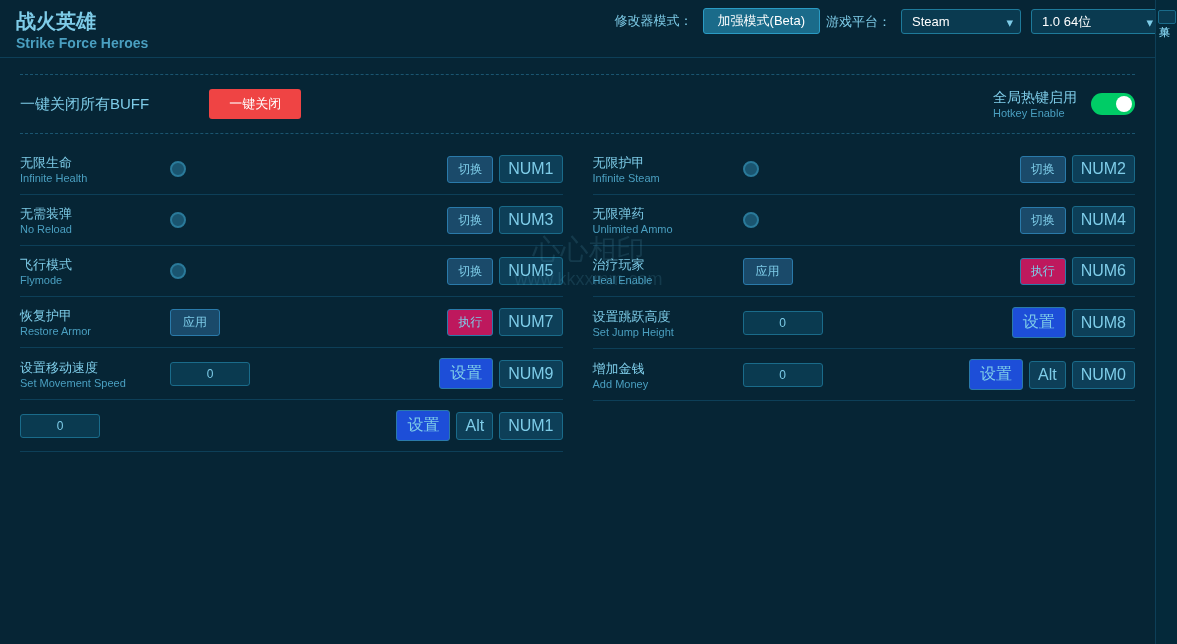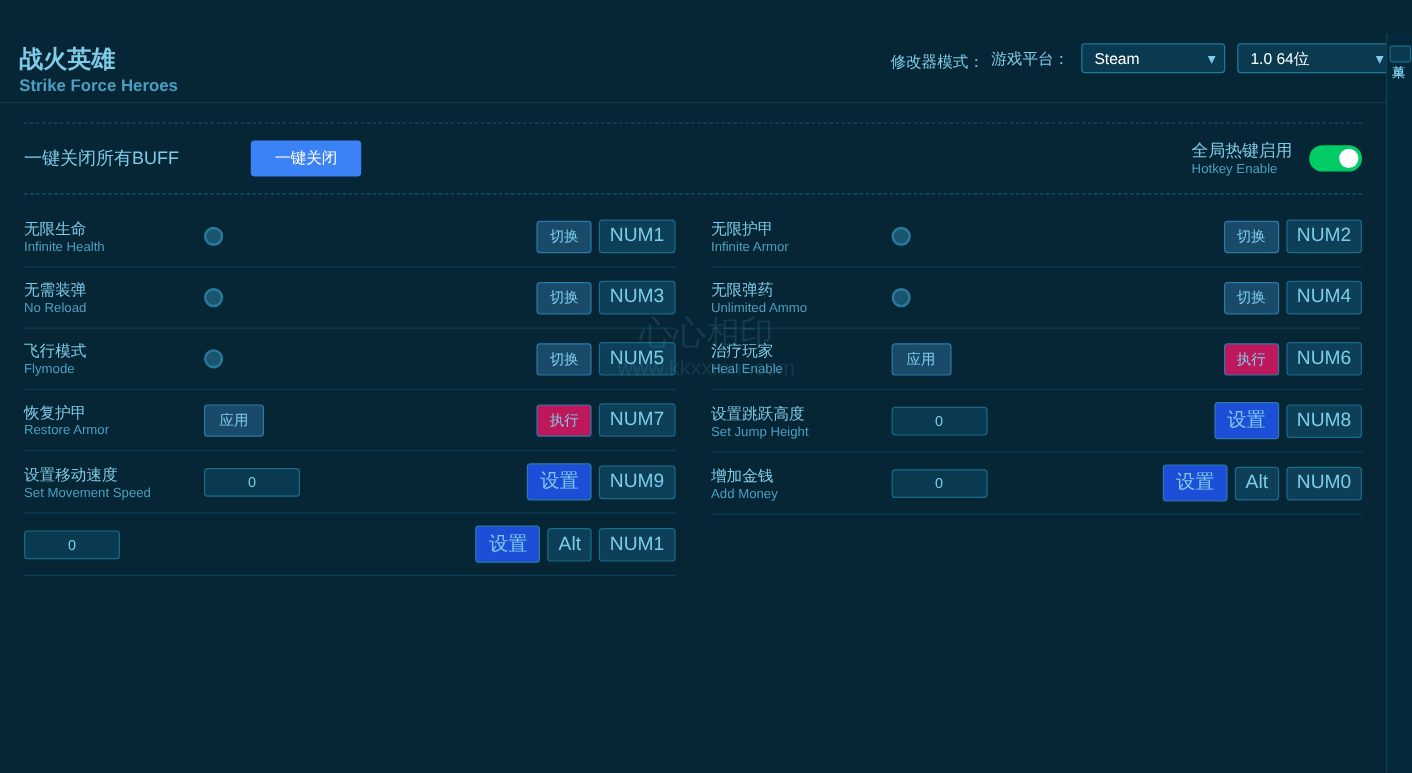--- a/index.html
+++ b/index.html
@@ -12,21 +12,20 @@
       height: 644px;
       overflow: hidden;
       position: relative;
     }
 
     .app-container {
       width: 1177px;
       height: 520px;
       background: #062535;
       position: relative;
-      margin-top: 28px;
     }
 
     
     .header {
       padding: 8px 16px 6px 16px;
       border-bottom: 1px solid #0d3f58;
       display: flex;
       justify-content: space-between;
       align-items: flex-start;
     }
@@ -180,21 +179,21 @@
       align-items: center;
       gap: 60px;
     }
 
     .all-buffs-label {
       font-size: 15px;
       color: #7ecce8;
     }
 
     .btn-close-all {
-      background: #3b82f6;
+      background: #ef4444;
       color: #fff;
       border: none;
       padding: 6px 20px;
       border-radius: 3px;
       font-size: 13px;
       cursor: pointer;
     }
 
     .all-buffs-right {
       display: flex;
@@ -368,20 +367,21 @@
 <div class="app-container">
 
   <div class="header">
     <div class="title-block">
       <span class="title-cn">战火英雄</span>
       <span class="title-en">Strike Force Heroes</span>
     </div>
     <div class="header-right">
       <div class="modifier-row">
         <span class="modifier-label">修改器模式：</span>
+        <span class="mode-badge">加强模式(Beta)</span>
       </div>
       <div class="platform-row">
         <span class="platform-label">游戏平台：</span>
         <div class="select-wrapper">
           <select class="platform-select">
             <option>Steam</option>
             <option>Epic</option>
           </select>
         </div>
         <div class="select-wrapper">
@@ -507,21 +507,21 @@
             </div>
           </div>
         </div>
       </div>
 
       <div>
 
         <div class="feature-row">
           <div class="feature-label-block">
             <div class="feature-label-cn">无限护甲</div>
-            <div class="feature-label-en">Infinite Armor</div>
+            <div class="feature-label-en">Infinite Steam</div>
           </div>
           <div class="feature-controls">
             <div class="circle-toggle"></div>
             <div class="spacer-control"></div>
             <div class="controls-right">
               <button class="btn-switch">切换</button>
               <span class="hotkey-tag">NUM2</span>
             </div>
           </div>
         </div>

